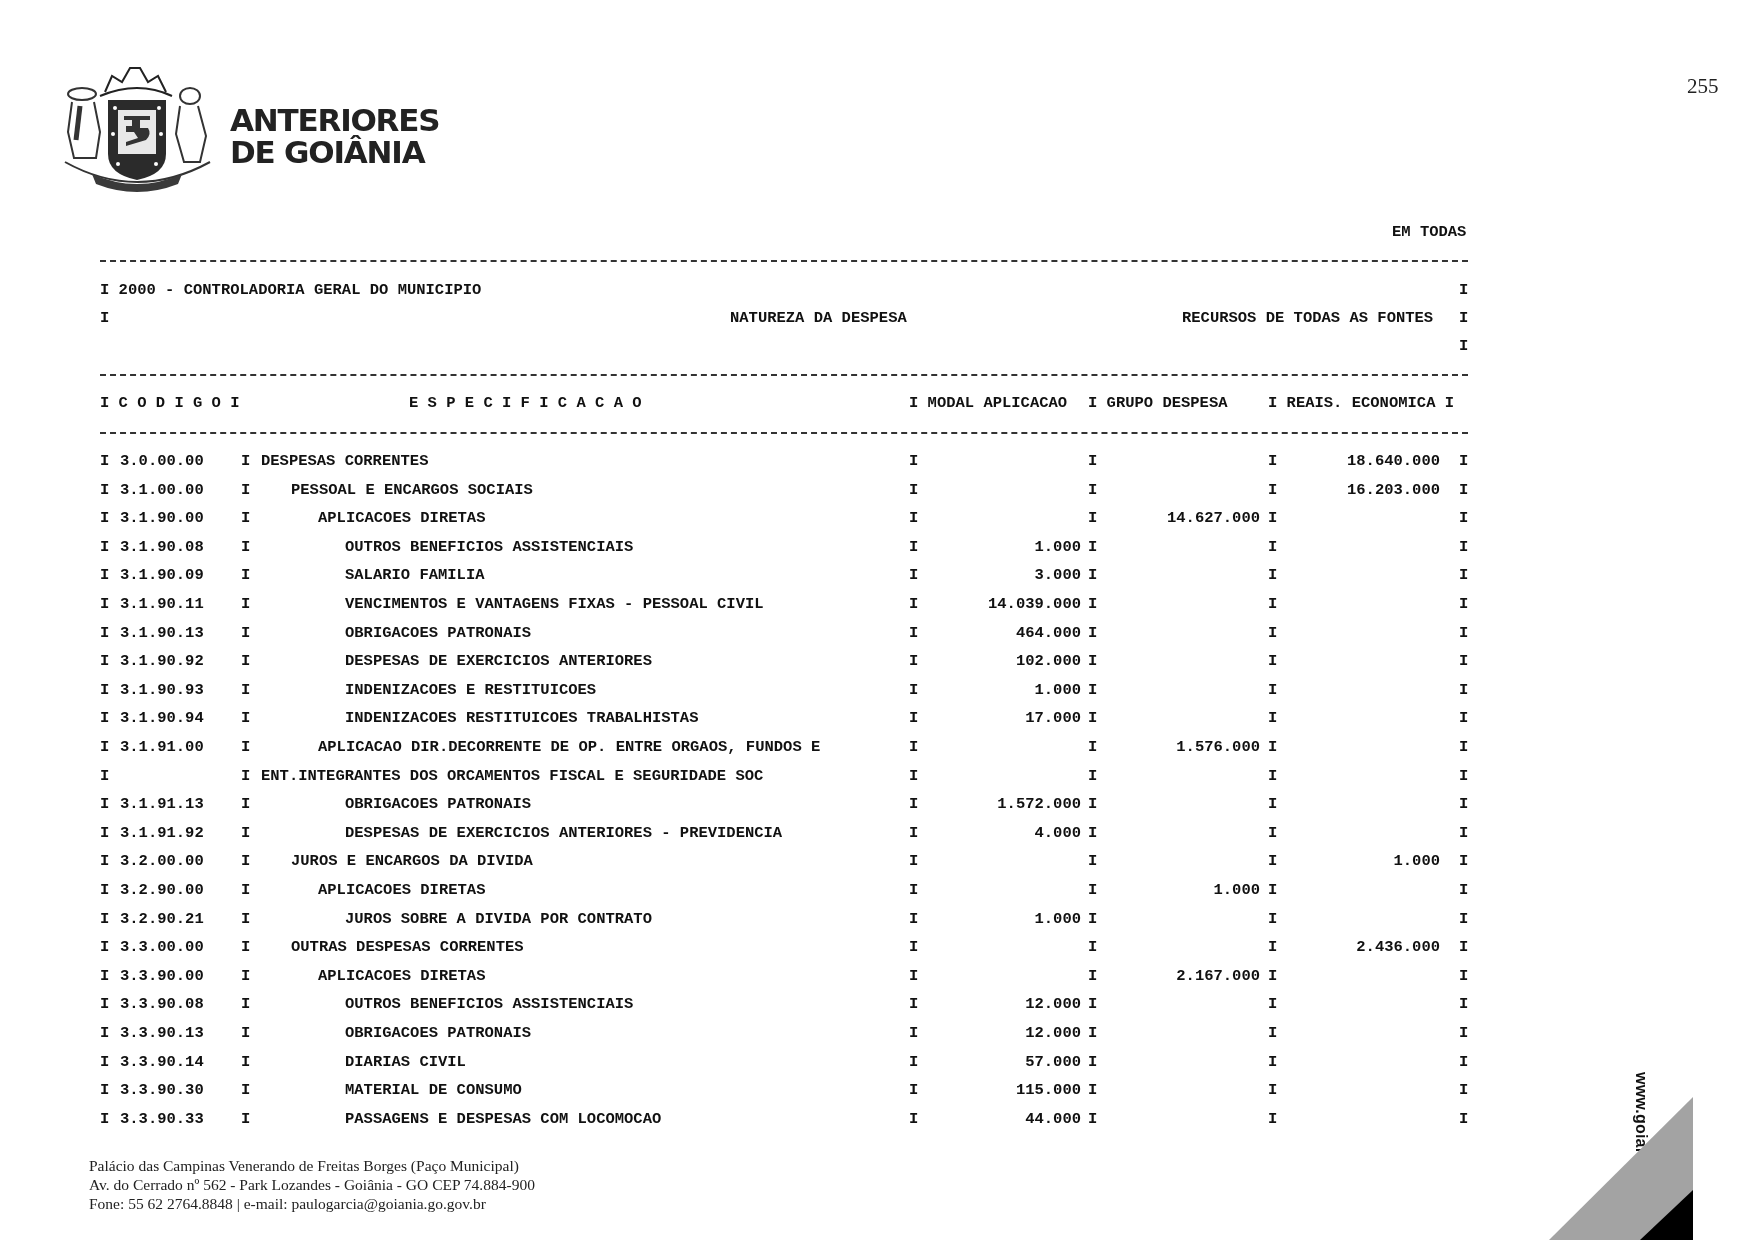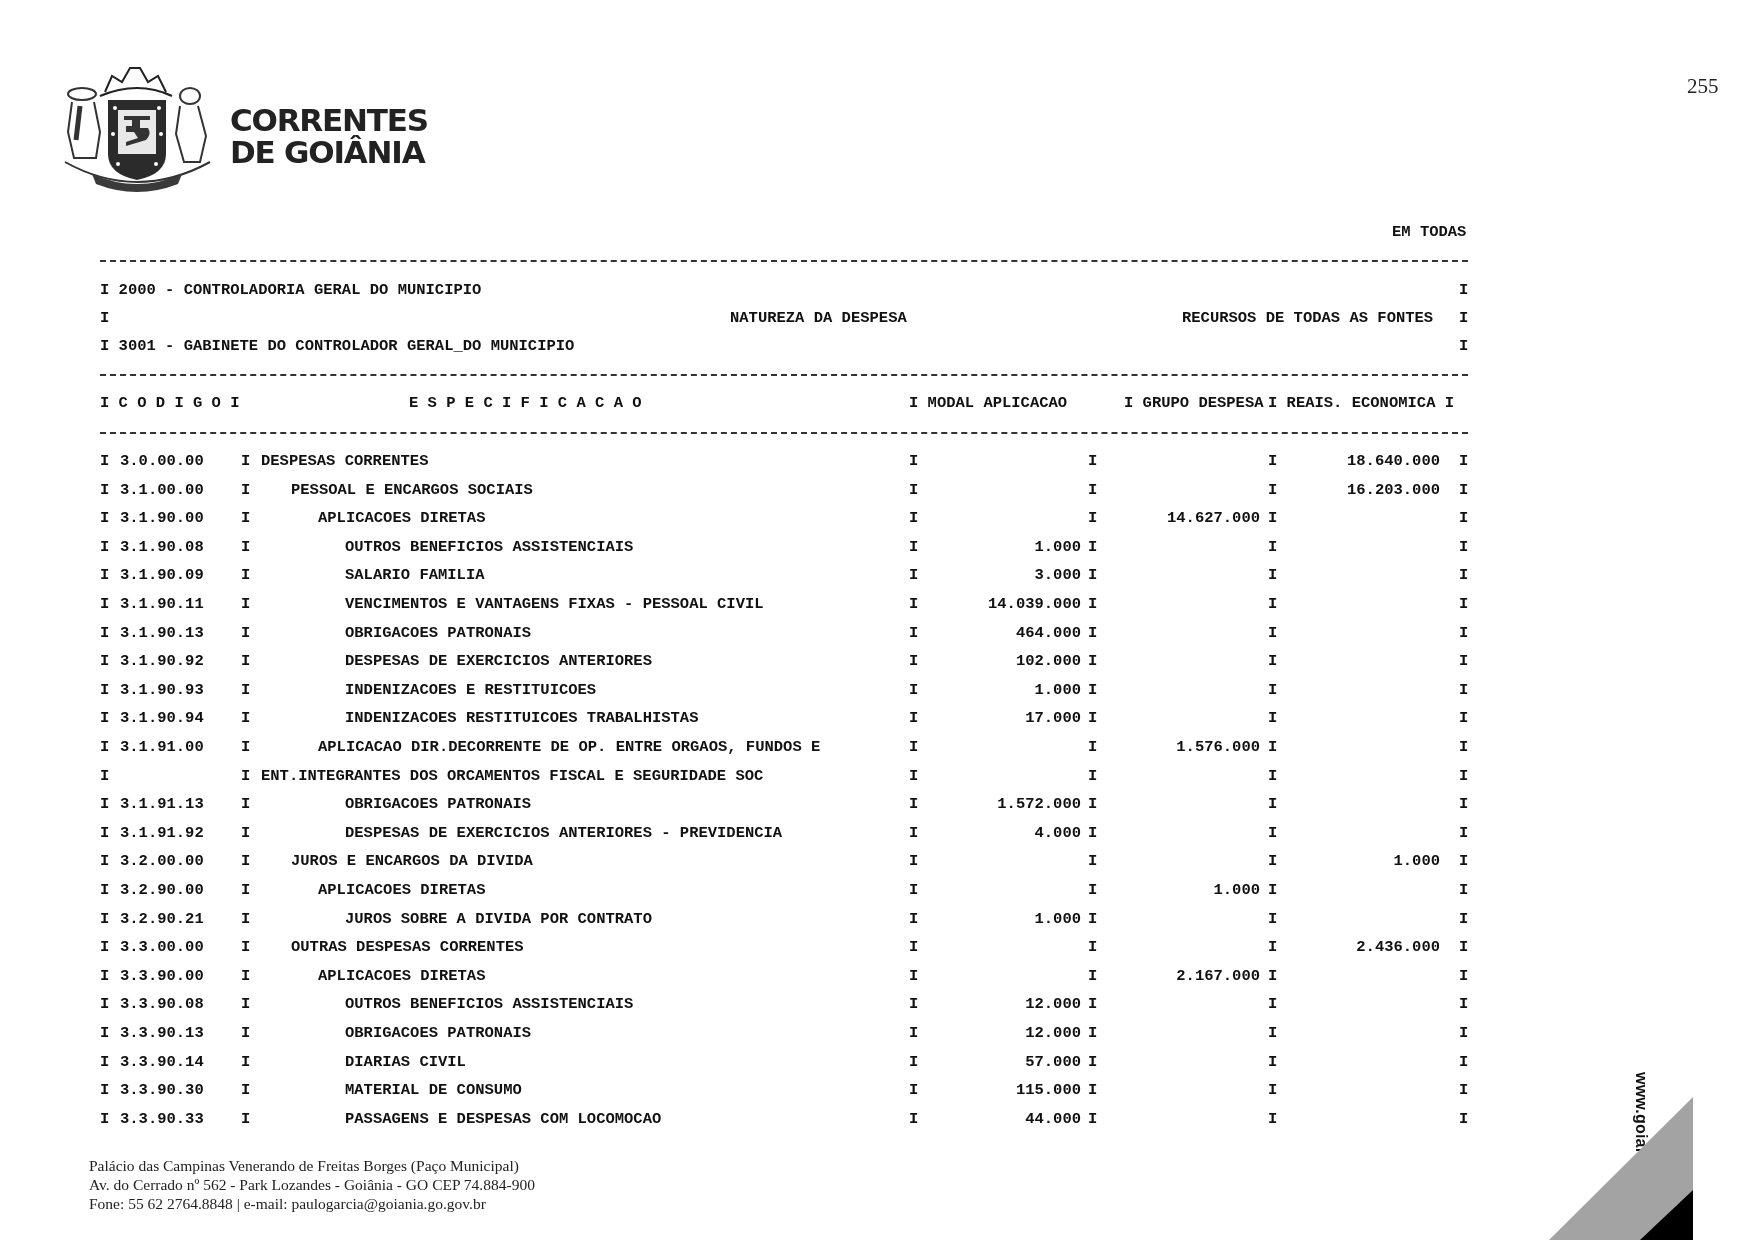--- a/index.html
+++ b/index.html
@@ -41,52 +41,51 @@
     <path d="M12 40 L8 70 L14 96 L36 96 L40 70 L34 40"></path>
     <path d="M20 44 L16 78" stroke-width="5"></path>
     <ellipse cx="130" cy="34" rx="10" ry="8"></ellipse>
     <path d="M120 44 L116 72 L124 100 L140 100 L146 74 L138 44"></path>
     <path d="M5 100 Q77 140 150 100"></path>
   </g>
   <path d="M32 112 Q77 132 122 112 L118 122 Q77 138 36 122 Z" fill="#3a3a3a"></path>
 </svg>
 
 <div id="brand">
-  <div>CORRENTES</div>
+  <div>ANTERIORES</div>
   <div>DE GOIÂNIA</div>
 </div>
 
 <div id="page-number" class="serif">255</div>
 
 <div class="mono" style="left:1392px; top:222px;">EM TODAS</div>
 
 <div class="dash" style="top:260px;"></div>
 
 <div class="row mono" style="top:280px;">
   <span class="cell" style="left:100px;">I 2000 - CONTROLADORIA GERAL DO MUNICIPIO</span>
   <span class="cell" style="left:1459px;">I</span>
 </div>
 <div class="row mono" style="top:308px;">
   <span class="cell" style="left:100px;">I</span>
   <span class="cell" style="left:730px;">NATUREZA DA DESPESA</span>
   <span class="cell" style="left:1182px;">RECURSOS DE TODAS AS FONTES</span>
   <span class="cell" style="left:1459px;">I</span>
 </div>
 <div class="row mono" style="top:336px;">
-  <span class="cell" style="left:100px;">I 3001 - GABINETE DO CONTROLADOR GERAL_DO MUNICIPIO</span>
   <span class="cell" style="left:1459px;">I</span>
 </div>
 
 <div class="dash" style="top:374px;"></div>
 
 <div class="row mono" style="top:393px;">
   <span class="cell" style="left:100px;">I C O D I G O I</span>
   <span class="cell" style="left:409px;">E S P E C I F I C A C A O</span>
   <span class="cell" style="left:909px;">I MODAL APLICACAO</span>
-  <span class="cell" style="left:1124px;">I GRUPO DESPESA</span>
+  <span class="cell" style="left:1088px;">I GRUPO DESPESA</span>
   <span class="cell" style="left:1268px;">I REAIS. ECONOMICA I</span>
 </div>
 
 <div class="dash" style="top:432px;"></div>
 
 <div id="rows">
     <div class="row mono" style="top: 451px;"><span class="cell" style="left: 100px;">I</span><span class="cell" style="left: 120px;">3.0.00.00</span><span class="cell" style="left: 241px;">I</span><span class="cell" style="left: 261px;">DESPESAS CORRENTES</span><span class="cell" style="left: 909px;">I</span><span class="cell num" style="right: 673px;"></span><span class="cell" style="left: 1088px;">I</span><span class="cell num" style="right: 494px;"></span><span class="cell" style="left: 1268px;">I</span><span class="cell num" style="right: 314px;">18.640.000</span><span class="cell" style="left: 1459px;">I</span></div>
     <div class="row mono" style="top: 479.6px;"><span class="cell" style="left: 100px;">I</span><span class="cell" style="left: 120px;">3.1.00.00</span><span class="cell" style="left: 241px;">I</span><span class="cell" style="left: 291px;">PESSOAL E ENCARGOS SOCIAIS</span><span class="cell" style="left: 909px;">I</span><span class="cell num" style="right: 673px;"></span><span class="cell" style="left: 1088px;">I</span><span class="cell num" style="right: 494px;"></span><span class="cell" style="left: 1268px;">I</span><span class="cell num" style="right: 314px;">16.203.000</span><span class="cell" style="left: 1459px;">I</span></div>
     <div class="row mono" style="top: 508.2px;"><span class="cell" style="left: 100px;">I</span><span class="cell" style="left: 120px;">3.1.90.00</span><span class="cell" style="left: 241px;">I</span><span class="cell" style="left: 318px;">APLICACOES DIRETAS</span><span class="cell" style="left: 909px;">I</span><span class="cell num" style="right: 673px;"></span><span class="cell" style="left: 1088px;">I</span><span class="cell num" style="right: 494px;">14.627.000</span><span class="cell" style="left: 1268px;">I</span><span class="cell num" style="right: 314px;"></span><span class="cell" style="left: 1459px;">I</span></div>
     <div class="row mono" style="top: 536.8px;"><span class="cell" style="left: 100px;">I</span><span class="cell" style="left: 120px;">3.1.90.08</span><span class="cell" style="left: 241px;">I</span><span class="cell" style="left: 345px;">OUTROS BENEFICIOS ASSISTENCIAIS</span><span class="cell" style="left: 909px;">I</span><span class="cell num" style="right: 673px;">1.000</span><span class="cell" style="left: 1088px;">I</span><span class="cell num" style="right: 494px;"></span><span class="cell" style="left: 1268px;">I</span><span class="cell num" style="right: 314px;"></span><span class="cell" style="left: 1459px;">I</span></div>

